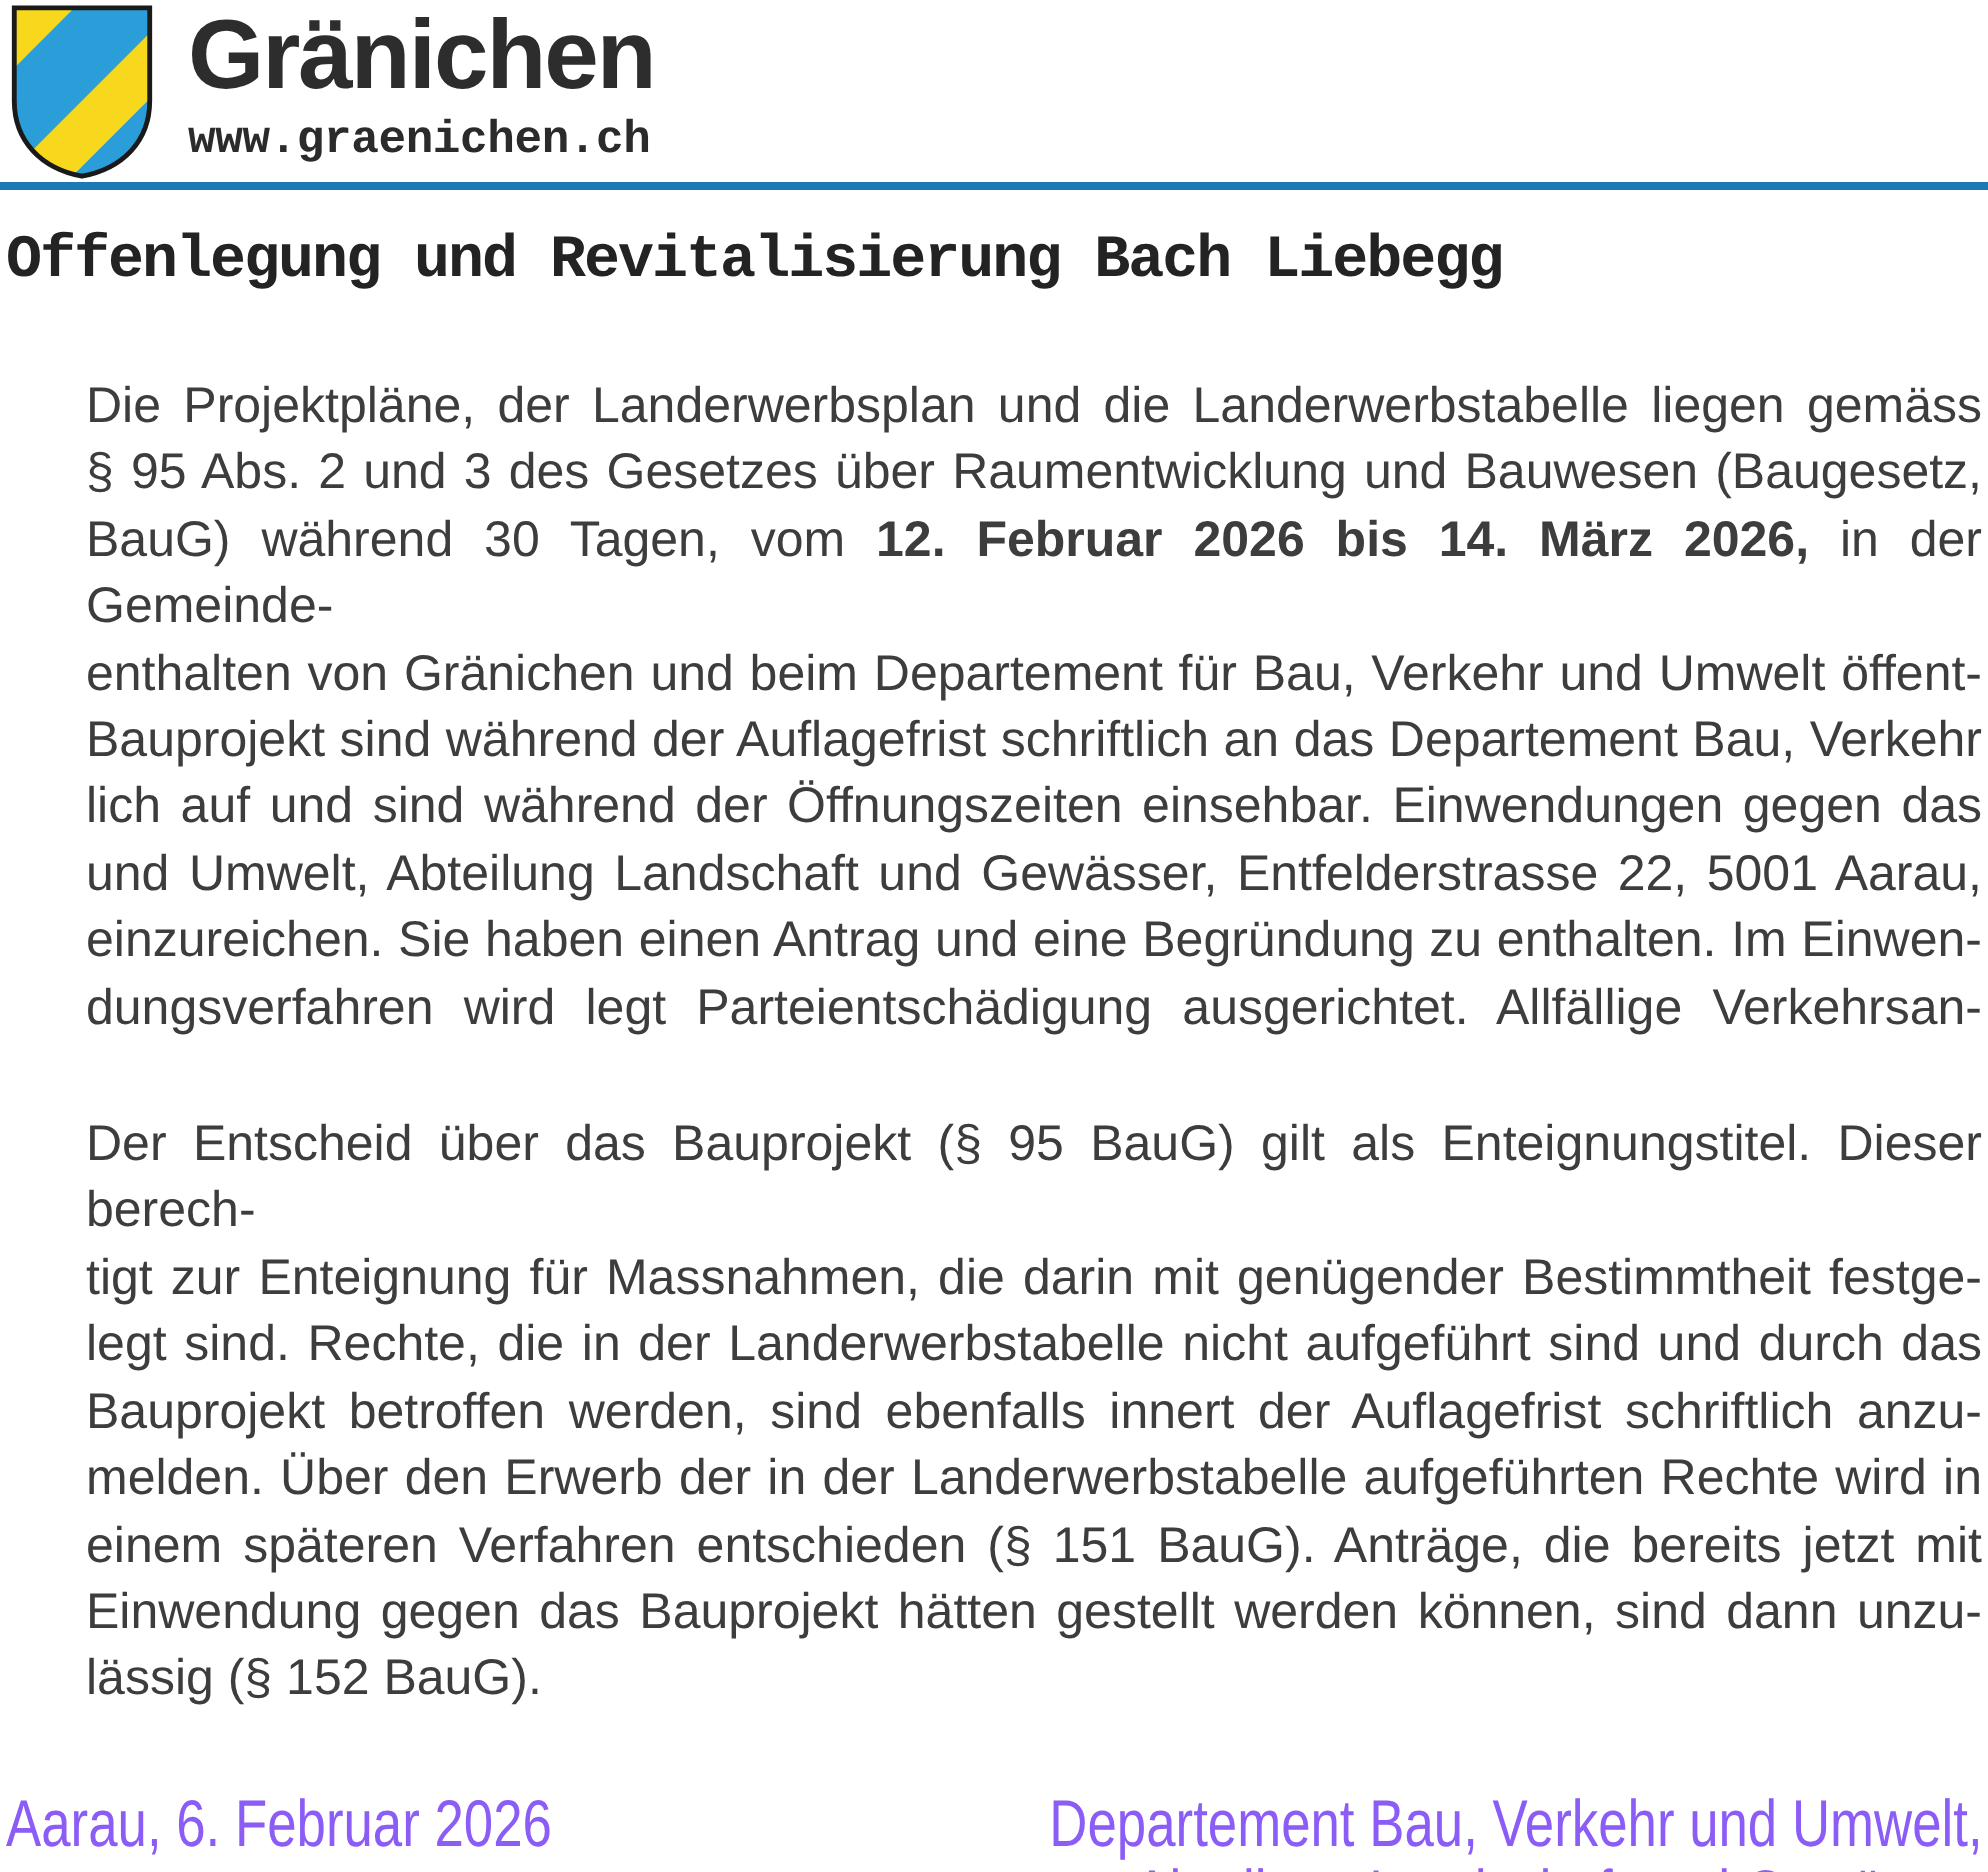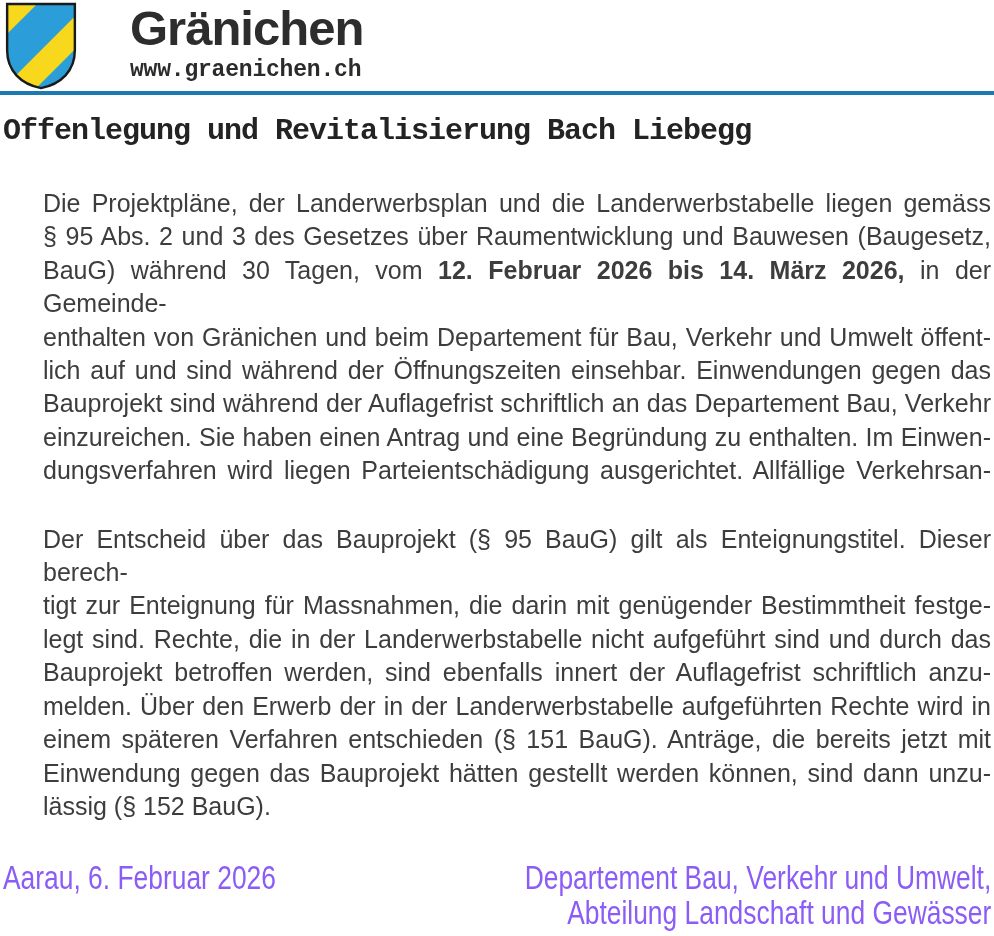--- a/index.html
+++ b/index.html
@@ -5,21 +5,21 @@
   html, body { margin: 0; padding: 0; background: #ffffff; }
   body {
     width: 994px; height: 936px;
     font-family: "Liberation Sans", sans-serif;
     color: #3d3d3d;
     overflow: hidden;
   }
   .page { padding: 0 3px; box-sizing: border-box; }
 
   
-  .masthead { display: flex; align-items: flex-start; padding-top: 2px; height: 89px; gap: 36px; }
+  .masthead { display: flex; align-items: flex-start; padding-top: 2px; height: 89px; }
   .crest { width: 74px; height: 89px; margin-left: 1px; flex: 0 0 auto; }
   .masthead-text { margin-left: 16px; padding-top: 0; }
   .muni-name {
     font-size: 49px; font-weight: 700; color: #2d2d2d;
     letter-spacing: -1px; line-height: 52px;
   }
   .muni-url {
     font-size: 23px; font-weight: 700; color: #2b2b2b;
     letter-spacing: -0.2px; margin-top: 4px; line-height: 24px; font-family: Liberation Mono, monospace;
   }
@@ -89,24 +89,25 @@
 
   <main>
     <h1 class="notice-title">Offenlegung und Revitalisierung Bach Liebegg</h1>
 
     <div id="paragraphs">
         <div class="para">
           <div class="line"><span>Die Projektpläne, der Landerwerbsplan und die Landerwerbstabelle liegen gemäss</span></div>
           <div class="line"><span>§ 95 Abs. 2 und 3 des Gesetzes über Raumentwicklung und Bauwesen (Baugesetz,</span></div>
           <div class="line"><span>BauG) während 30 Tagen, vom </span><span class="b">12. Februar 2026 bis 14. März 2026,</span><span> in der Gemeinde-</span></div>
           <div class="line"><span>enthalten von Gränichen und beim Departement für Bau, Verkehr und Umwelt öffent-</span></div>
+          <div class="line"><span>Bauprojekt sind während der Auflagefrist schriftlich an das Departement Bau, Verkehr</span></div>
           <div class="line"><span>lich auf und sind während der Öffnungszeiten einsehbar. Einwendungen gegen das</span></div>
-          <div class="line"><span>Bauprojekt sind während der Auflagefrist schriftlich an das Departement Bau, Verkehr</span></div>
+          <div class="line"><span>und Umwelt, Abteilung Landschaft und Gewässer, Entfelderstrasse 22, 5001 Aarau,</span></div>
           <div class="line"><span>einzureichen. Sie haben einen Antrag und eine Begründung zu enthalten. Im Einwen-</span></div>
-          <div class="line"><span>dungsverfahren wird liegen Parteientschädigung ausgerichtet. Allfällige Verkehrsan-</span></div>
+          <div class="line"><span>dungsverfahren wird legt Parteientschädigung ausgerichtet. Allfällige Verkehrsan-</span></div>
         </div>
         <div class="para">
           <div class="line"><span>Der Entscheid über das Bauprojekt (§ 95 BauG) gilt als Enteignungstitel. Dieser berech-</span></div>
           <div class="line"><span>tigt zur Enteignung für Massnahmen, die darin mit genügender Bestimmtheit festge-</span></div>
           <div class="line"><span>legt sind. Rechte, die in der Landerwerbstabelle nicht aufgeführt sind und durch das</span></div>
           <div class="line"><span>Bauprojekt betroffen werden, sind ebenfalls innert der Auflagefrist schriftlich anzu-</span></div>
           <div class="line"><span>melden. Über den Erwerb der in der Landerwerbstabelle aufgeführten Rechte wird in</span></div>
           <div class="line"><span>einem späteren Verfahren entschieden (§ 151 BauG). Anträge, die bereits jetzt mit</span></div>
           <div class="line"><span>Einwendung gegen das Bauprojekt hätten gestellt werden können, sind dann unzu-</span></div>
           <div class="line last"><span>lässig (§ 152 BauG).</span></div>

